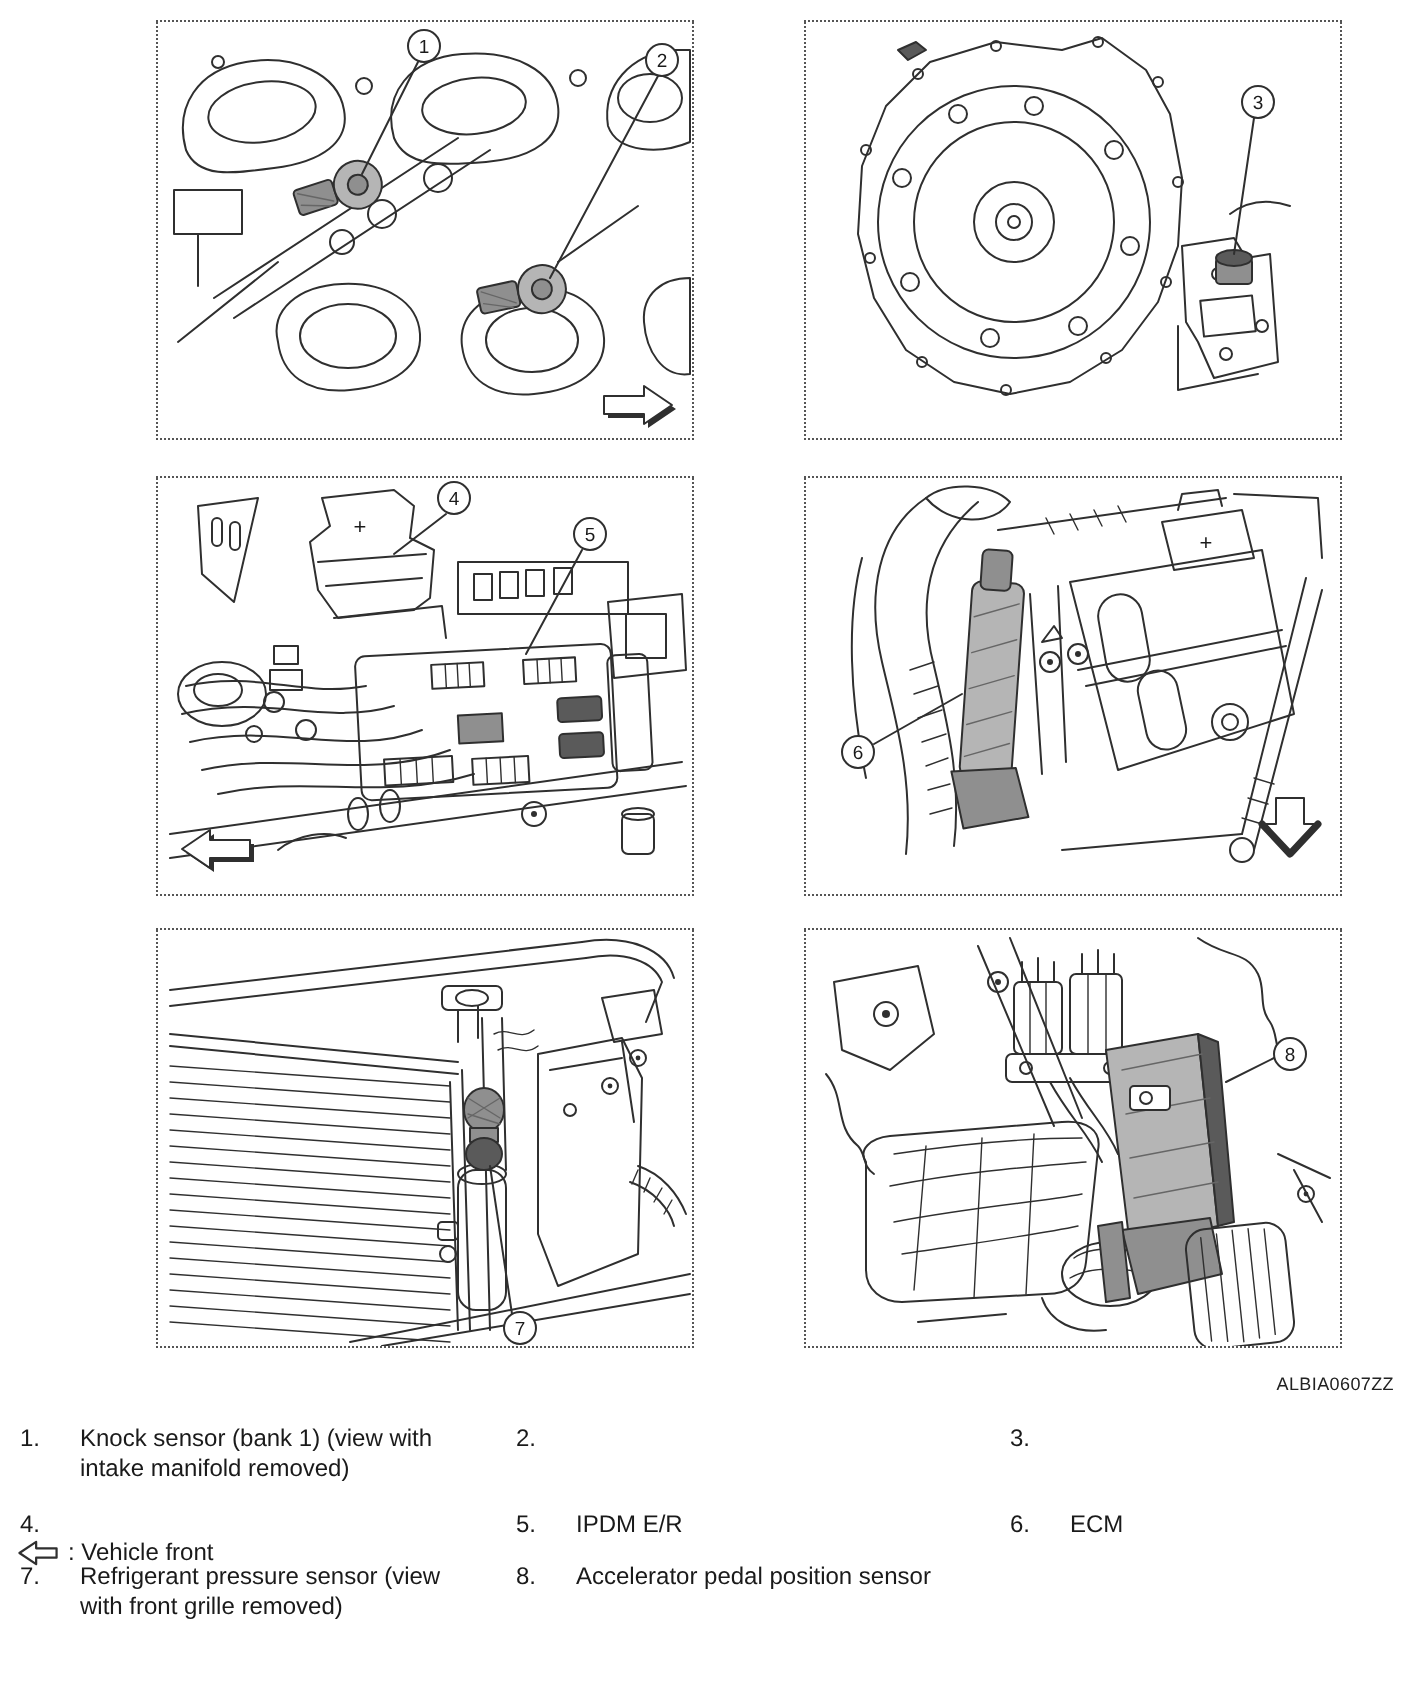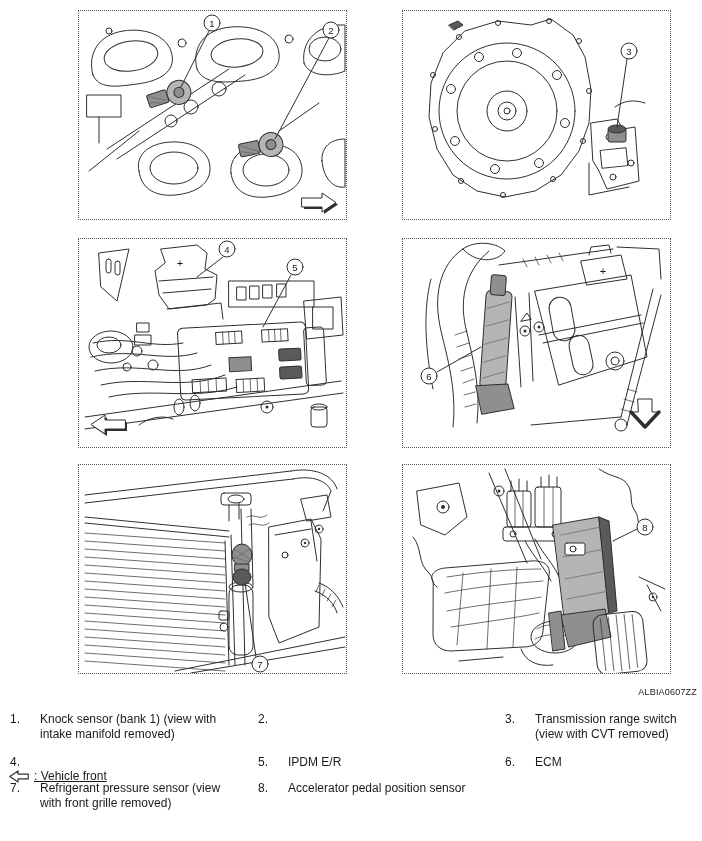--- a/index.html
+++ b/index.html
@@ -15,21 +15,21 @@
   .art .fd{fill:#5a5a5a;}
   .art .fk{fill:#2f2f2f;stroke:none;}
   .art .thin{stroke-width:0.7;}
   .art .hat{stroke:#666;stroke-width:0.7;}
   .art text{fill:#1a1a1a;stroke:none;font-size:9.5px;font-family:"Liberation Sans",sans-serif;text-anchor:middle;}
   .art text.plus{font-size:11px;}
   .figure-code{position:absolute;right:5px;top:687px;font-size:9px;letter-spacing:0.2px;color:#222;}
   .legend-item{position:absolute;font-size:12px;line-height:15px;}
   .li-num{position:absolute;left:0;top:0;}
   .li-text{display:block;margin-left:30px;}
-  .vehicle-front{position:absolute;left:8px;top:768px;height:16px;font-size:12px;line-height:16px;text-decoration:underline;}
+  .vehicle-front{position:absolute;left:8px;top:768px;height:16px;font-size:12px;line-height:16px;}
   .vf-icon{position:absolute;left:0;top:2px;width:22px;height:13px;}
   .vf-label{margin-left:26px;white-space:nowrap;}
 </style>
 </head>
 <body>
 
 <div class="page">
 
   <div class="panel" style="left:78px;top:10px;">
     <svg class="art" viewBox="0 0 267 208">
@@ -373,21 +373,20 @@
   <div>
     <div class="legend-item" style="left:10px;top:712px;width:222px;">
       <span class="li-num">1.</span>
       <span class="li-text">Knock sensor (bank 1) (view with intake manifold removed)</span>
     </div>
     <div class="legend-item" style="left:258px;top:712px;width:240px;">
       <span class="li-num">2.</span>
     </div>
     <div class="legend-item" style="left:505px;top:712px;width:185px;">
       <span class="li-num">3.</span>
-      <span class="li-text">Transmission range switch (view with CVT removed)</span>
     </div>
     <div class="legend-item" style="left:10px;top:755px;width:222px;">
       <span class="li-num">4.</span>
     </div>
     <div class="legend-item" style="left:258px;top:755px;width:240px;">
       <span class="li-num">5.</span>
       <span class="li-text">IPDM E/R</span>
     </div>
     <div class="legend-item" style="left:505px;top:755px;width:185px;">
       <span class="li-num">6.</span>

